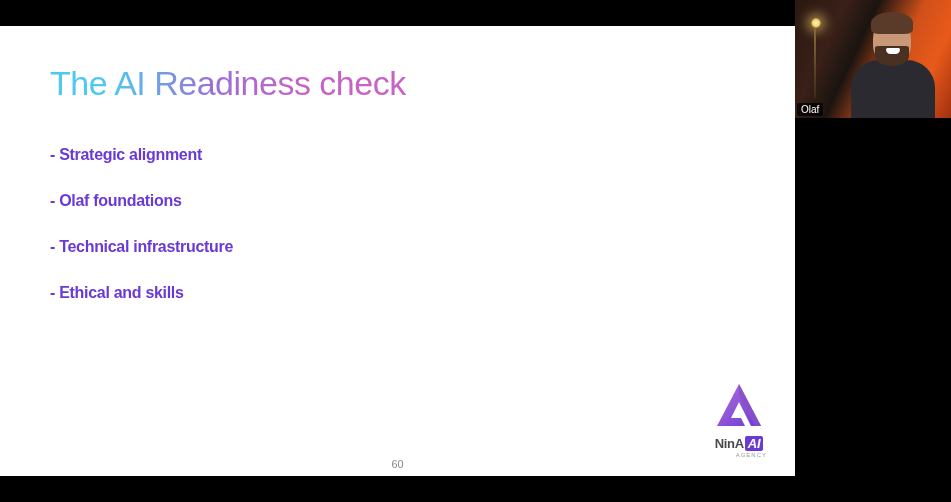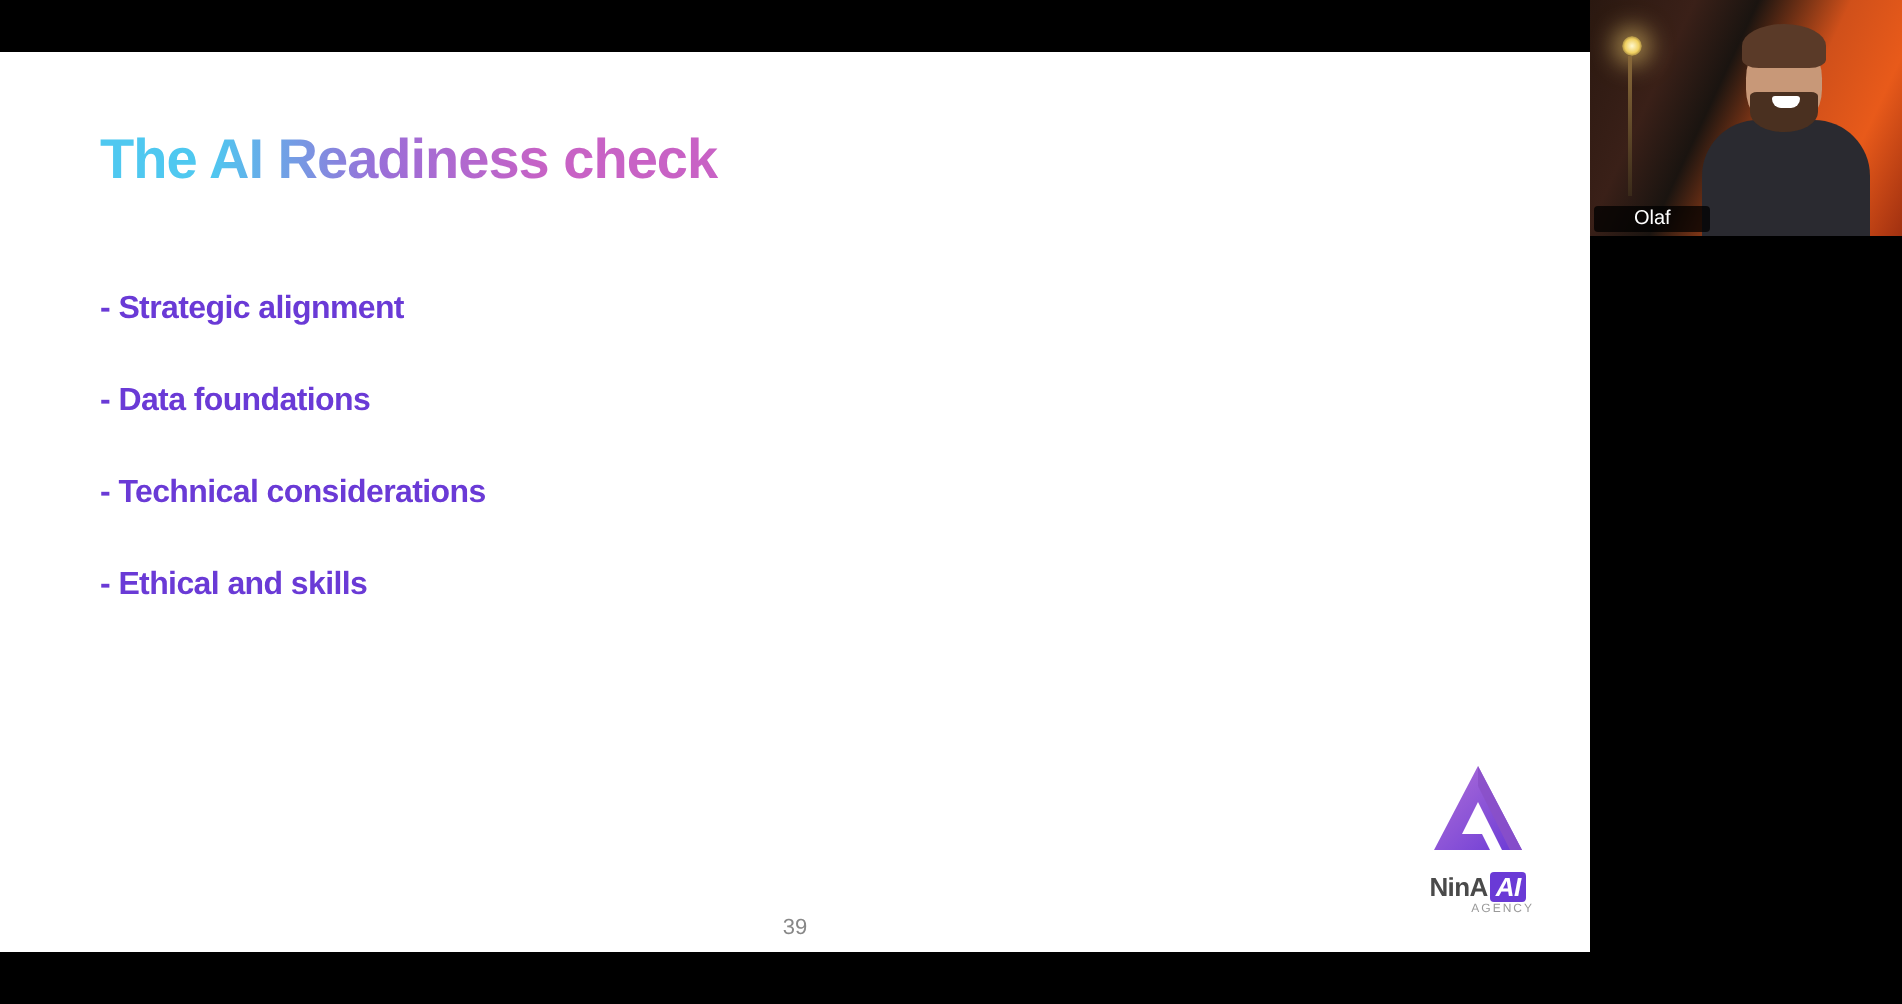--- a/index.html
+++ b/index.html
@@ -16,22 +16,22 @@
       left: 0;
       top: 26px;
       width: 795px;
       height: 450px;
       background: #fff;
     }
     .slide-title {
       position: absolute;
       left: 50px;
       top: 38px;
-      font-size: 28px;
-      font-weight: 700;
+      font-size: 34px;
+      font-weight: 400;
       letter-spacing: -0.5px;
     }
     .slide-title .t1 { color: #4fc8f0; }
     .slide-title .t2 {
       background: linear-gradient(90deg, #4fc8f0 0%, #9a6fd8 50%, #c862c5 100%);
       -webkit-background-clip: text;
       background-clip: text;
       color: transparent;
     }
     .slide-title .t3 { color: #c862c5; }
@@ -170,40 +170,40 @@
       background: #2a2a30;
       border-radius: 28px 28px 0 0;
     }
     .name-tag {
       position: absolute;
       left: 2px;
       bottom: 2px;
       background: rgba(0,0,0,0.75);
       color: #fff;
       font-size: 10px;
-      padding: 1px 20px;
+      padding: 1px 4px;
       border-radius: 2px;
     }
   </style>
 </head>
 <body>
 
 <div class="slide-area">
   <div class="slide-title">
     <span class="t1">The </span><span class="t2">AI Readiness</span><span class="t3"> check</span>
   </div>
 
   <div class="bullet-list">
     <div class="bullet-item">Strategic alignment</div>
-    <div class="bullet-item">Data foundations</div>
-    <div class="bullet-item">Technical considerations</div>
+    <div class="bullet-item">Olaf foundations</div>
+    <div class="bullet-item">Technical infrastructure</div>
     <div class="bullet-item">Ethical and skills</div>
   </div>
 
-  <div class="page-number">39</div>
+  <div class="page-number">60</div>
 
   <div class="logo">
     <svg class="logo-mark" viewBox="0 0 56 48">
       <defs>
         <linearGradient id="lg1" x1="0%" y1="0%" x2="100%" y2="100%">
           <stop offset="0%" stop-color="#b070d8"></stop>
           <stop offset="100%" stop-color="#6a3ad6"></stop>
         </linearGradient>
       </defs>
       <path d="M28 2 L50 44 L40 44 L28 20 L20 36 L30 36 L34 44 L6 44 Z" fill="url(#lg1)"></path>

